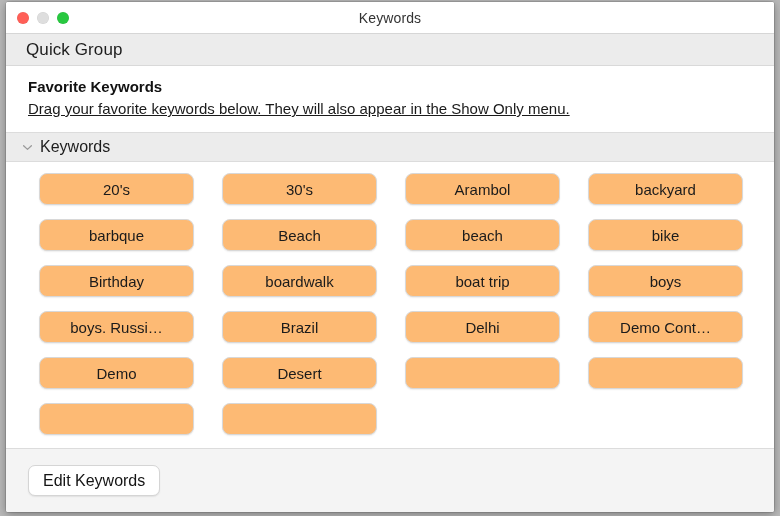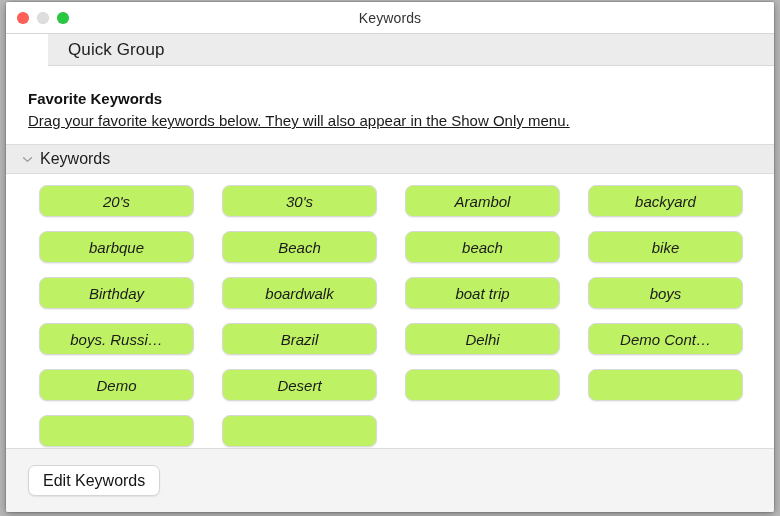--- a/index.html
+++ b/index.html
@@ -66,39 +66,38 @@
   
   .quickgroup {
     height: 32px;
     min-height: 32px;
     background: #ececec;
     border-bottom: 1px solid #d9d9d9;
     display: flex;
     align-items: center;
     padding-left: 20px;
     box-sizing: border-box;
-    margin-left: 42px;
   }
   .quickgroup-label {
     font-size: 17px;
     color: #1d1d1d;
     letter-spacing: 0.1px;
   }
 
   
   .favorites {
     background: #ffffff;
     padding: 10px 22px 12px 22px;
     box-sizing: border-box;
   }
   .fav-title {
     font-size: 15px;
     font-weight: bold;
     color: #111111;
-    margin: 12px 0 1px 0;
+    margin: 0 0 1px 0;
     line-height: 21px;
   }
   .fav-desc {
     font-size: 15px;
     color: #1a1a1a;
     line-height: 22px;
     margin: 0;
     max-width: 690px;
     text-decoration: underline;
   }
@@ -141,33 +140,32 @@
     display: grid;
     grid-template-columns: repeat(4, 155px);
     column-gap: 28px;
     row-gap: 14px;
     padding-left: 33px;
     box-sizing: border-box;
   }
   .pill {
     height: 32px;
     box-sizing: border-box;
-    background: #bef264;
+    background: #fdba74;
     border: 1px solid #d8d8d8;
     border-radius: 8px;
     box-shadow: 0 1px 1.5px rgba(0,0,0,0.07);
     display: flex;
     align-items: center;
     justify-content: center;
     font-size: 15px;
     color: #1b1b1b;
     white-space: nowrap;
     overflow: hidden;
     user-select: none;
-    font-style: italic;
   }
 
   
   .footer {
     height: 64px;
     min-height: 64px;
     background: #f4f4f4;
     border-top: 1px solid #dcdcdc;
     display: flex;
     align-items: center;

